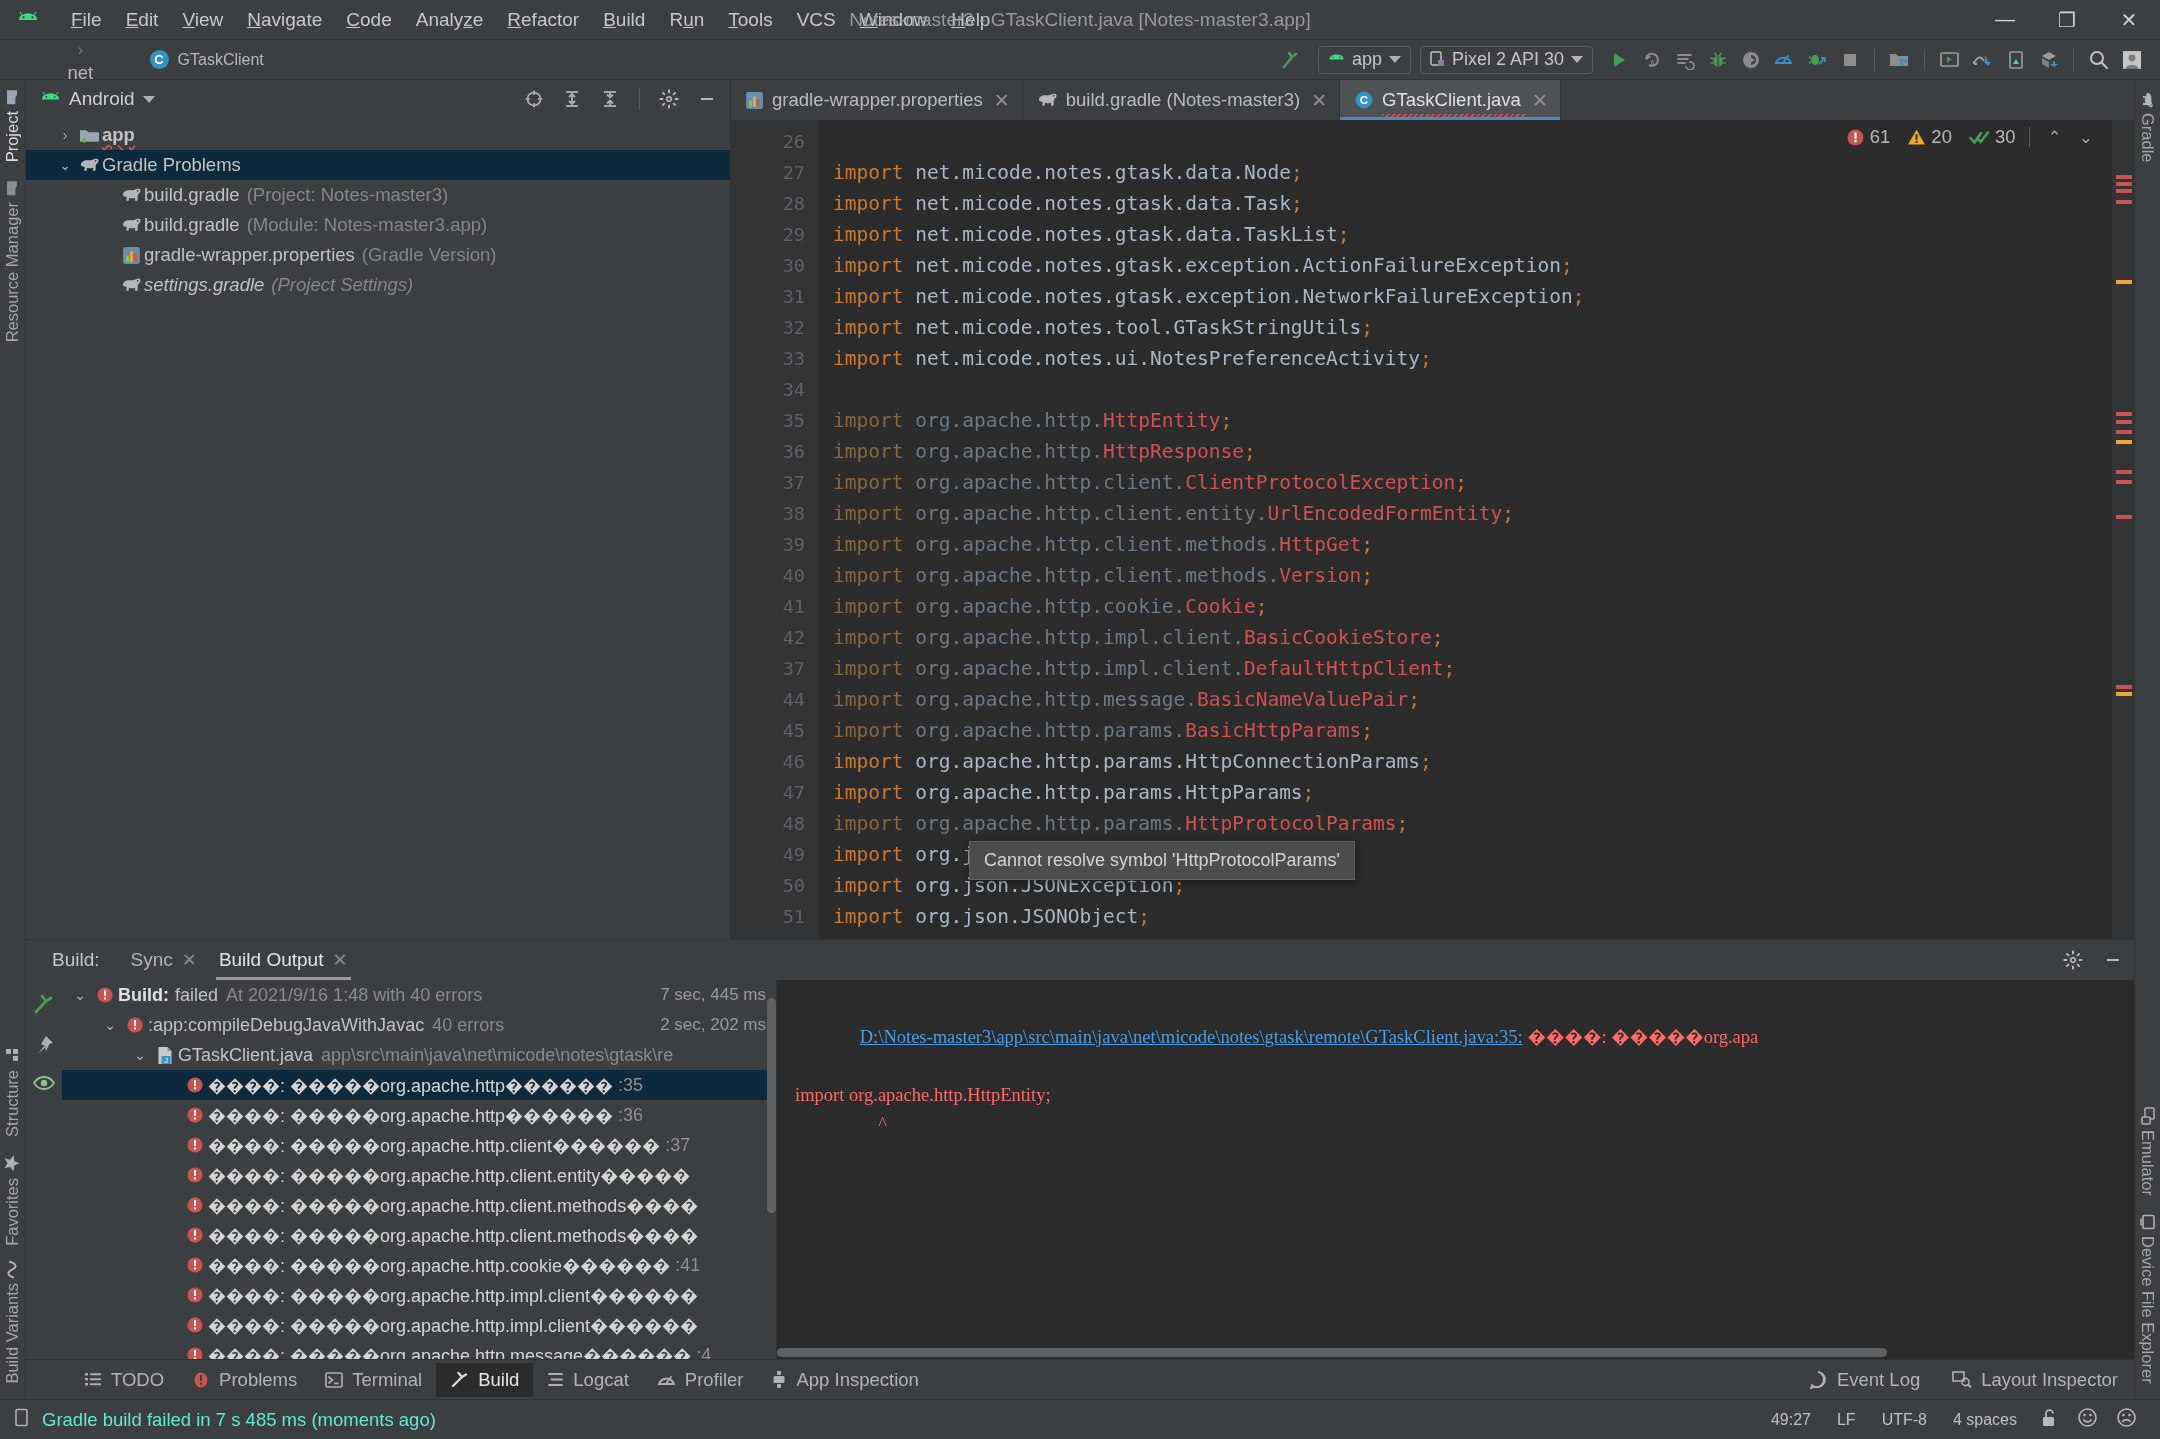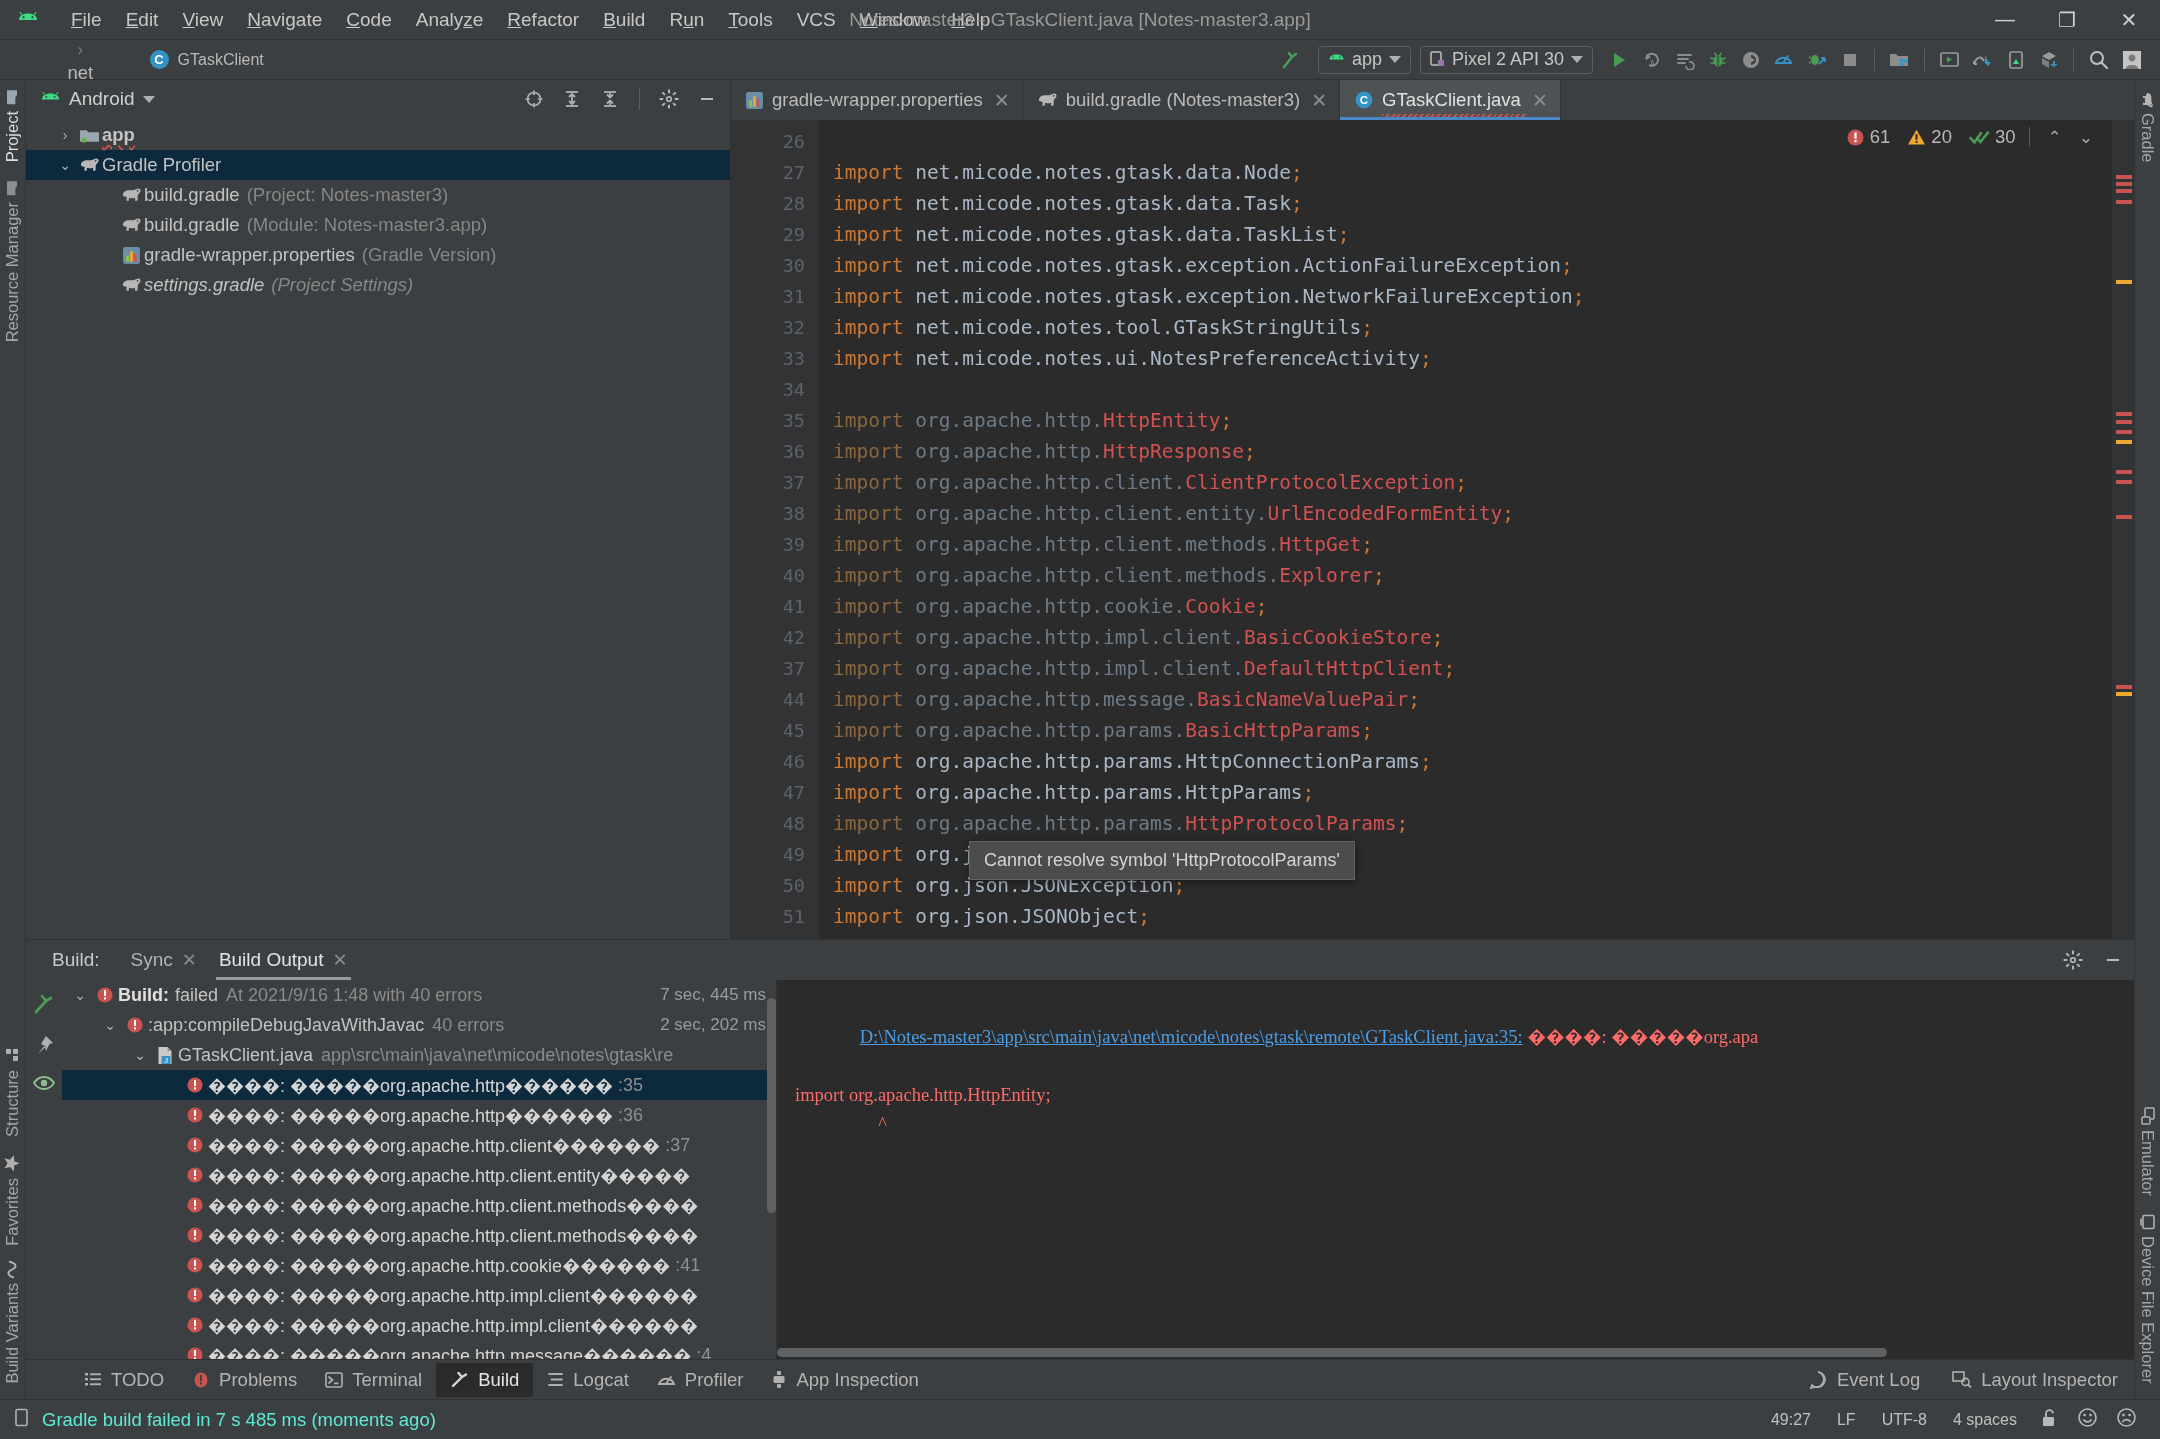--- a/index.html
+++ b/index.html
@@ -536,21 +536,21 @@
                 <span class="tlabel bold squiggle">app</span>
               </div>
               <div class="trow sel" style="padding-left: 28px;">
                 <span class="twist">⌄</span>
                 <span class="tico">
                   <svg width="21" height="18" viewBox="0 0 22 18">
                     <path d="M2 9 C2 5 6 3.5 10 4 C13 4.4 15 3 17 2.4 C19 1.8 21 3 20.4 5 C19.8 7 18 7.6 17.6 9.4 C17.2 11.4 18 13 17 15 L14.6 15 L14.8 11.8 C13 12.6 10 12.6 8.4 11.8 L8 15 L5.6 15 L6 11 C3.6 10.6 2 10 2 9 Z" fill="#b6b6b6"></path>
                     <circle cx="17.4" cy="4.6" r="0.9" fill="#3c3f41"></circle>
                   </svg>
                 </span>
-                <span class="tlabel">Gradle Profiler</span>
+                <span class="tlabel">Gradle Problems</span>
               </div>
               <div class="trow" style="padding-left: 70px;">
                 <span class="twist"></span>
                 <span class="tico">
                   <svg width="21" height="18" viewBox="0 0 22 18">
                     <path d="M2 9 C2 5 6 3.5 10 4 C13 4.4 15 3 17 2.4 C19 1.8 21 3 20.4 5 C19.8 7 18 7.6 17.6 9.4 C17.2 11.4 18 13 17 15 L14.6 15 L14.8 11.8 C13 12.6 10 12.6 8.4 11.8 L8 15 L5.6 15 L6 11 C3.6 10.6 2 10 2 9 Z" fill="#b6b6b6"></path>
                     <circle cx="17.4" cy="4.6" r="0.9" fill="#3c3f41"></circle>
                   </svg>
                 </span>
                 <span class="tlabel">build.gradle</span>
@@ -667,21 +667,21 @@
                 <div class="cline"><span class="kw">import </span><span class="pkg">net.micode.notes.gtask.exception.ActionFailureException</span><span class="semi">;</span></div>
                 <div class="cline"><span class="kw">import </span><span class="pkg">net.micode.notes.gtask.exception.NetworkFailureException</span><span class="semi">;</span></div>
                 <div class="cline"><span class="kw">import </span><span class="pkg">net.micode.notes.tool.GTaskStringUtils</span><span class="semi">;</span></div>
                 <div class="cline"><span class="kw">import </span><span class="pkg">net.micode.notes.ui.NotesPreferenceActivity</span><span class="semi">;</span></div>
                 <div class="cline"></div>
                 <div class="cline"><span class="dimkw">import </span><span class="dim">org.apache.http.</span><span class="err">HttpEntity</span><span class="semi">;</span></div>
                 <div class="cline"><span class="dimkw">import </span><span class="dim">org.apache.http.</span><span class="err">HttpResponse</span><span class="semi">;</span></div>
                 <div class="cline"><span class="dimkw">import </span><span class="dim">org.apache.http.client.</span><span class="err">ClientProtocolException</span><span class="semi">;</span></div>
                 <div class="cline"><span class="dimkw">import </span><span class="dim">org.apache.http.client.entity.</span><span class="err">UrlEncodedFormEntity</span><span class="semi">;</span></div>
                 <div class="cline"><span class="dimkw">import </span><span class="dim">org.apache.http.client.methods.</span><span class="err">HttpGet</span><span class="semi">;</span></div>
-                <div class="cline"><span class="dimkw">import </span><span class="dim">org.apache.http.client.methods.</span><span class="err">Explorer</span><span class="semi">;</span></div>
+                <div class="cline"><span class="dimkw">import </span><span class="dim">org.apache.http.client.methods.</span><span class="err">Version</span><span class="semi">;</span></div>
                 <div class="cline"><span class="dimkw">import </span><span class="dim">org.apache.http.cookie.</span><span class="err">Cookie</span><span class="semi">;</span></div>
                 <div class="cline"><span class="dimkw">import </span><span class="dim">org.apache.http.impl.client.</span><span class="err">BasicCookieStore</span><span class="semi">;</span></div>
                 <div class="cline"><span class="dimkw">import </span><span class="dim">org.apache.http.impl.client.</span><span class="err">DefaultHttpClient</span><span class="semi">;</span></div>
                 <div class="cline"><span class="dimkw">import </span><span class="dim">org.apache.http.message.</span><span class="err">BasicNameValuePair</span><span class="semi">;</span></div>
                 <div class="cline"><span class="dimkw">import </span><span class="dim">org.apache.http.params.</span><span class="err">BasicHttpParams</span><span class="semi">;</span></div>
                 <div class="cline"><span class="kw">import </span><span class="pkg">org.apache.http.params.HttpConnectionParams</span><span class="semi">;</span></div>
                 <div class="cline"><span class="kw">import </span><span class="pkg">org.apache.http.params.HttpParams</span><span class="semi">;</span></div>
                 <div class="cline"><span class="dimkw">import </span><span class="dim">org.apache.http.params.</span><span class="err">HttpProtocolParams</span><span class="semi">;</span></div>
                 <div class="cline"><span class="kw">import </span><span class="pkg">org.json.JSONArray</span><span class="semi">;</span><span class="caret-bar"></span></div>
                 <div class="cline"><span class="kw">import </span><span class="pkg">org.json.JSONException</span><span class="semi">;</span></div>

